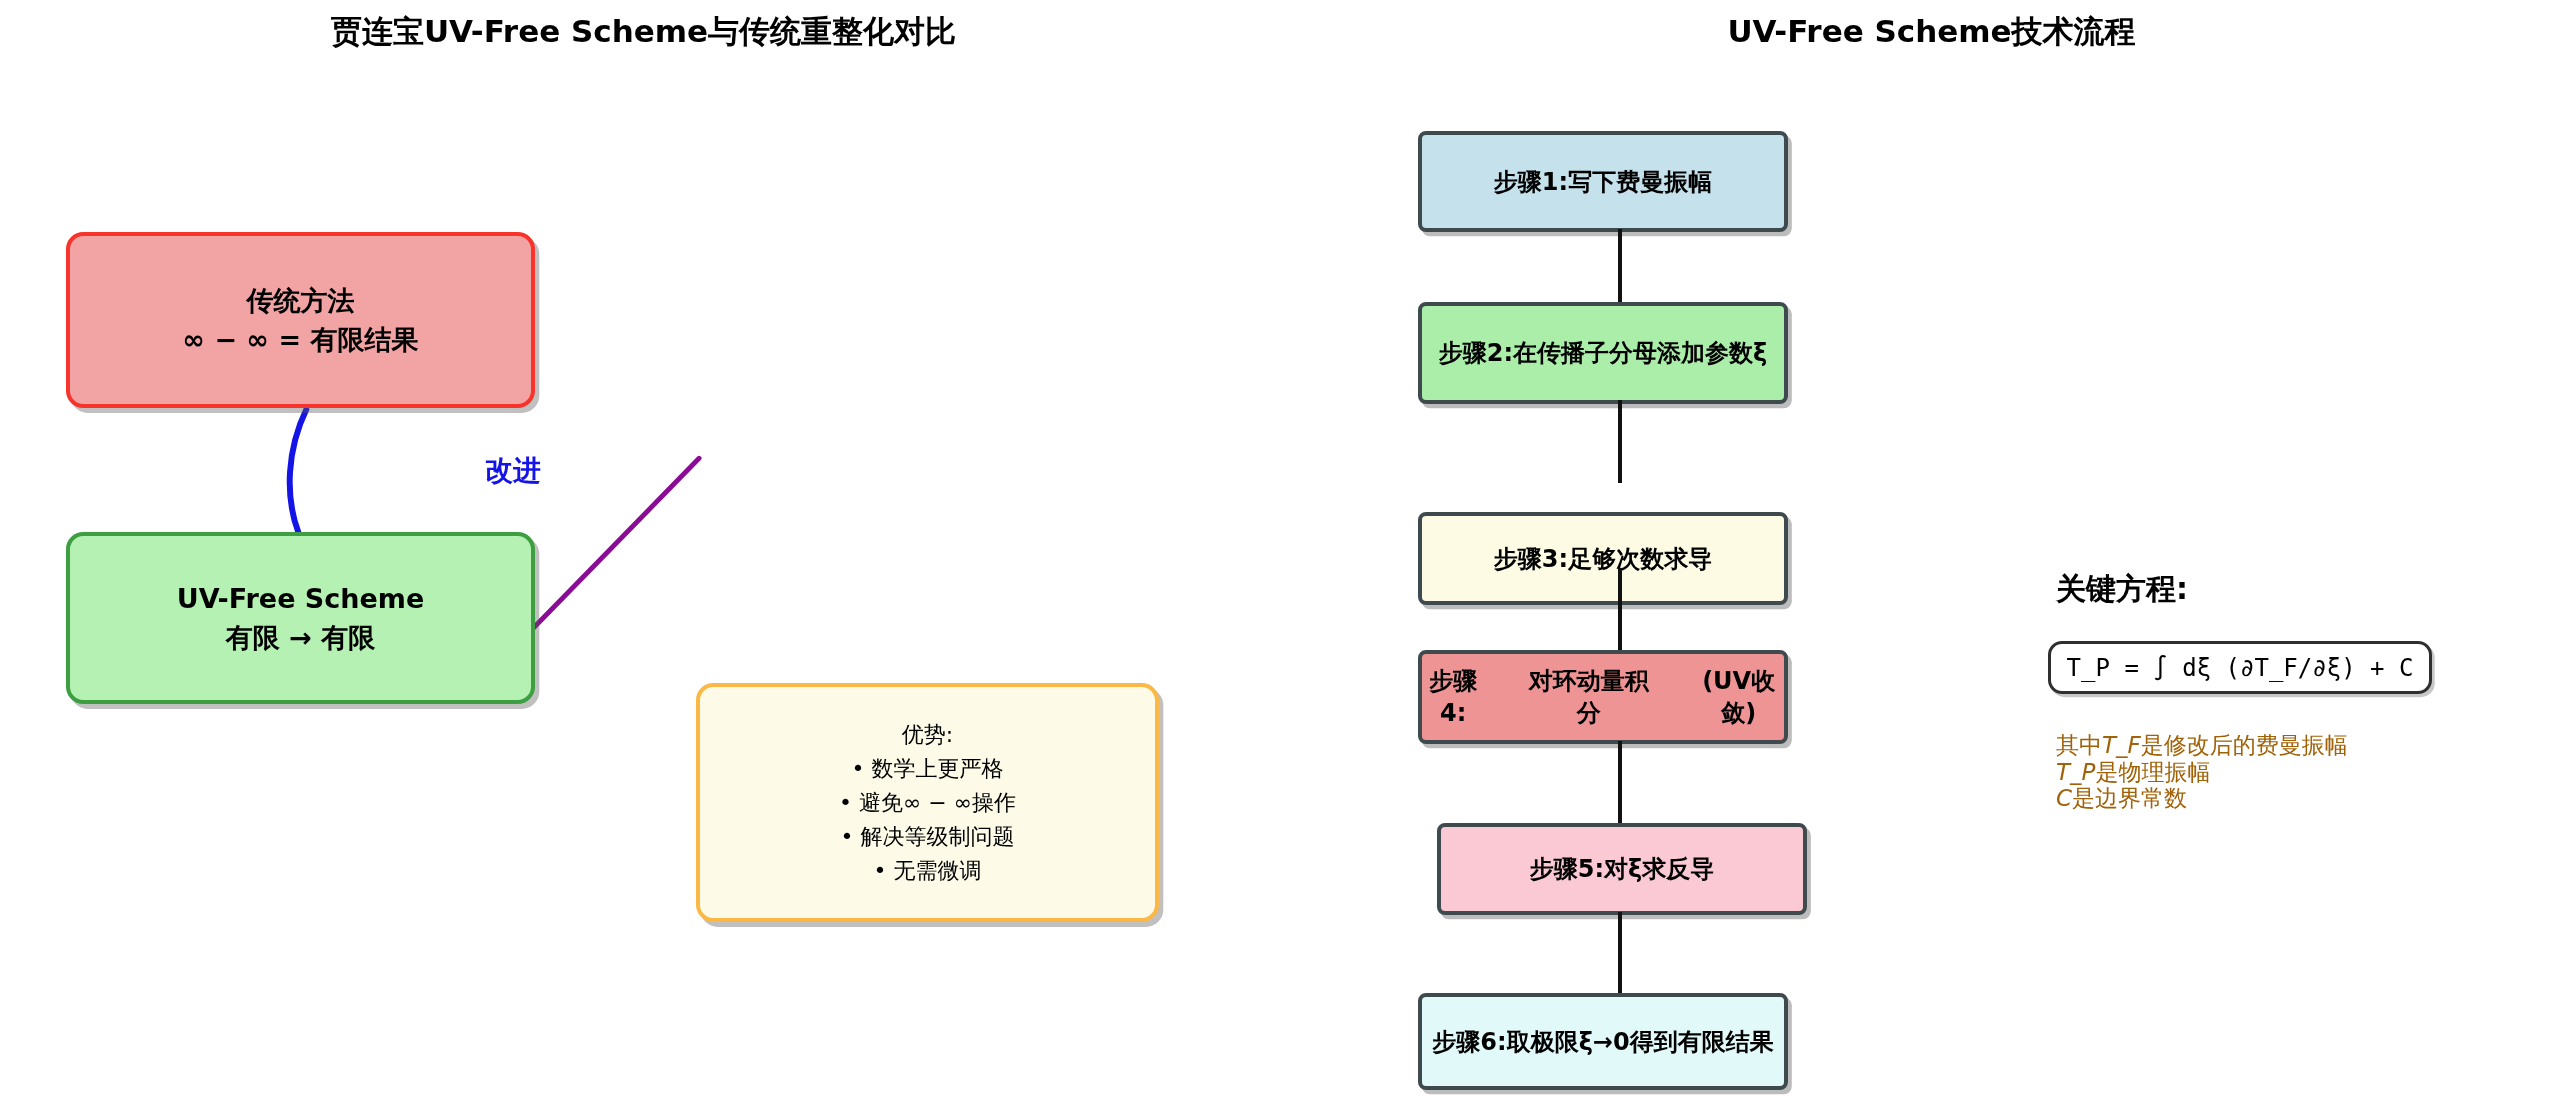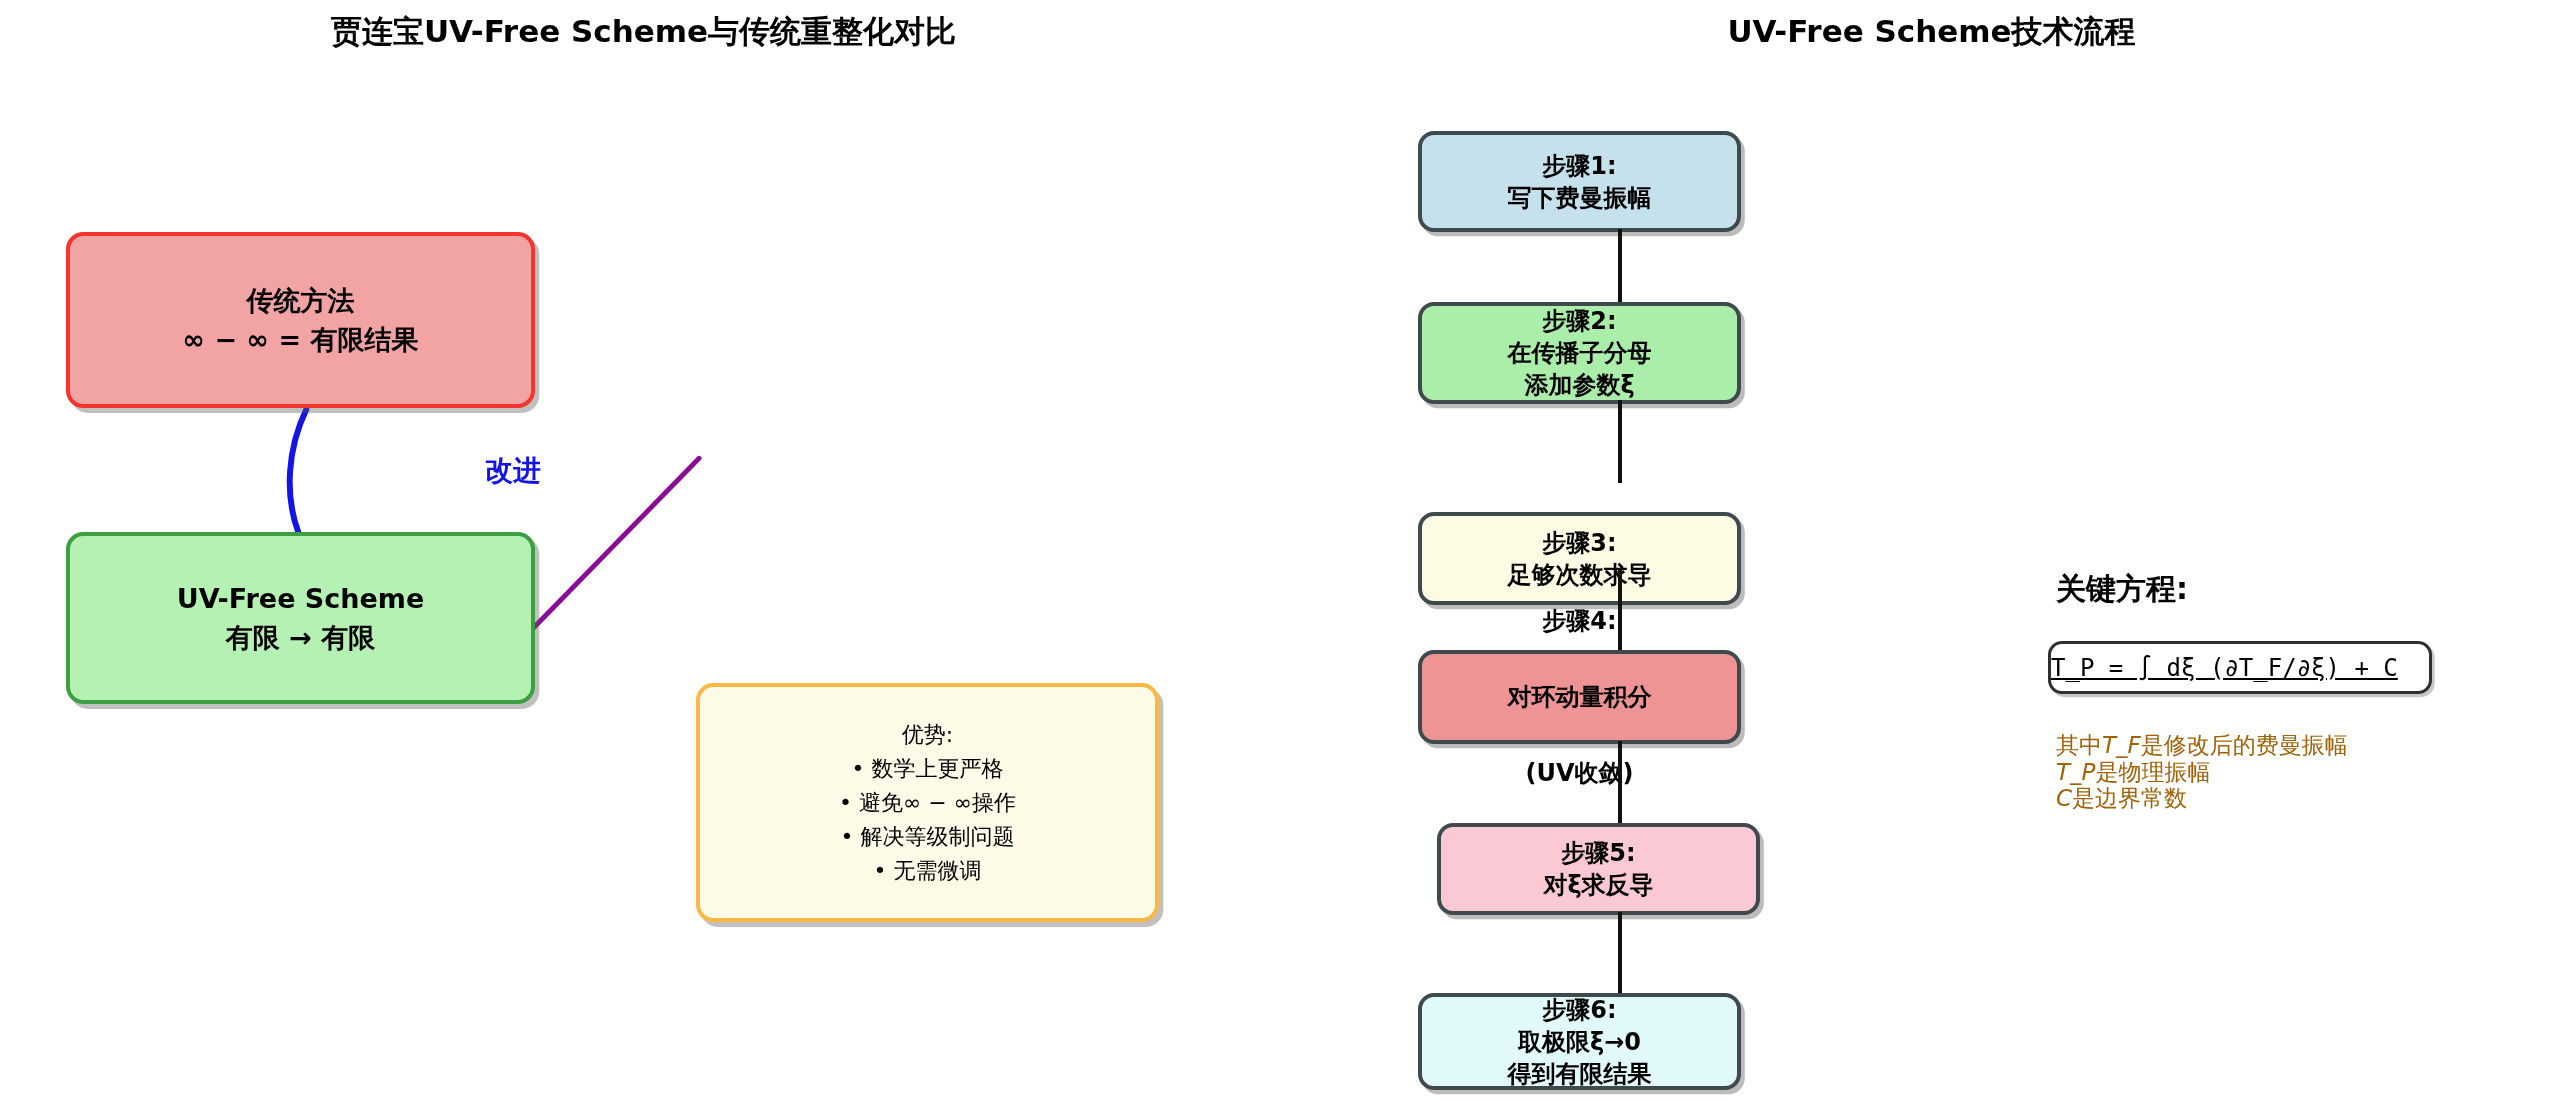--- a/index.html
+++ b/index.html
@@ -68,26 +68,26 @@
   }
   #arrow-layer {
     position: absolute;
     left: 0; top: 0;
     pointer-events: none;
   }
 
   .step {
     position: absolute;
     left: 1418px;
-    width: 323px;
+    width: 370px;
     box-sizing: border-box;
     border: 4.3px solid #3f4a4f;
-    border-radius: 16px;
+    border-radius: 8px;
     display: flex;
-    flex-direction: column;
+    flex-direction: row;
     align-items: center;
     justify-content: center;
     text-align: center;
     font-size: 24px;
     font-weight: bold;
     line-height: 32px;
     color: #000000;
     box-shadow: 3.8px 4.3px 0 rgba(80, 80, 80, 0.38);
   }
   #step-1 { top: 131px;  height: 101px; background: #c5e2ec; }
@@ -118,27 +118,26 @@
   }
   #equation-box {
     position: absolute;
     left: 2048px; top: 641px; width: 384px; height: 53px;
     box-sizing: border-box;
     background: #ffffff;
     border: 3.2px solid #2f2f2f;
     border-radius: 14px;
     display: flex;
     align-items: center;
-    justify-content: flex-start;
+    justify-content: center;
     font-family: "DejaVu Sans Mono", "Liberation Mono", monospace;
     font-size: 24px;
     color: #000000;
     white-space: nowrap;
     box-shadow: 2.7px 3.2px 0 rgba(80, 80, 80, 0.32);
-    text-decoration: underline;
   }
   #equation-notes {
     position: absolute;
     left: 2056px; top: 732px;
     font-size: 23px;
     line-height: 26.5px;
     color: #a16207;
     white-space: nowrap;
   }
   .note-math { font-style: italic; }

